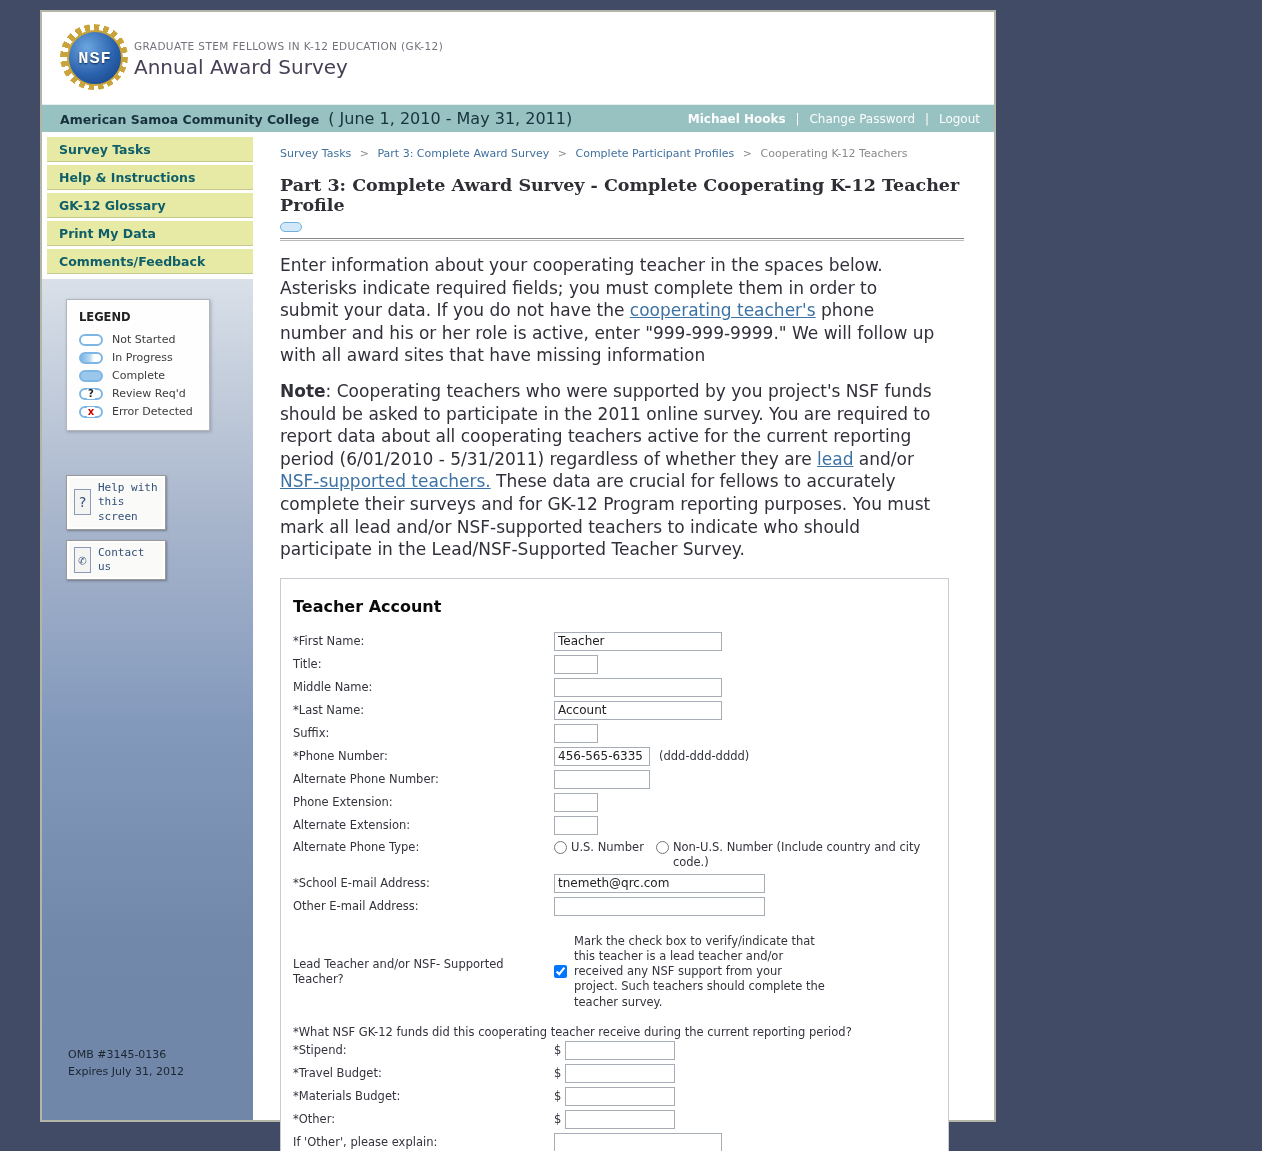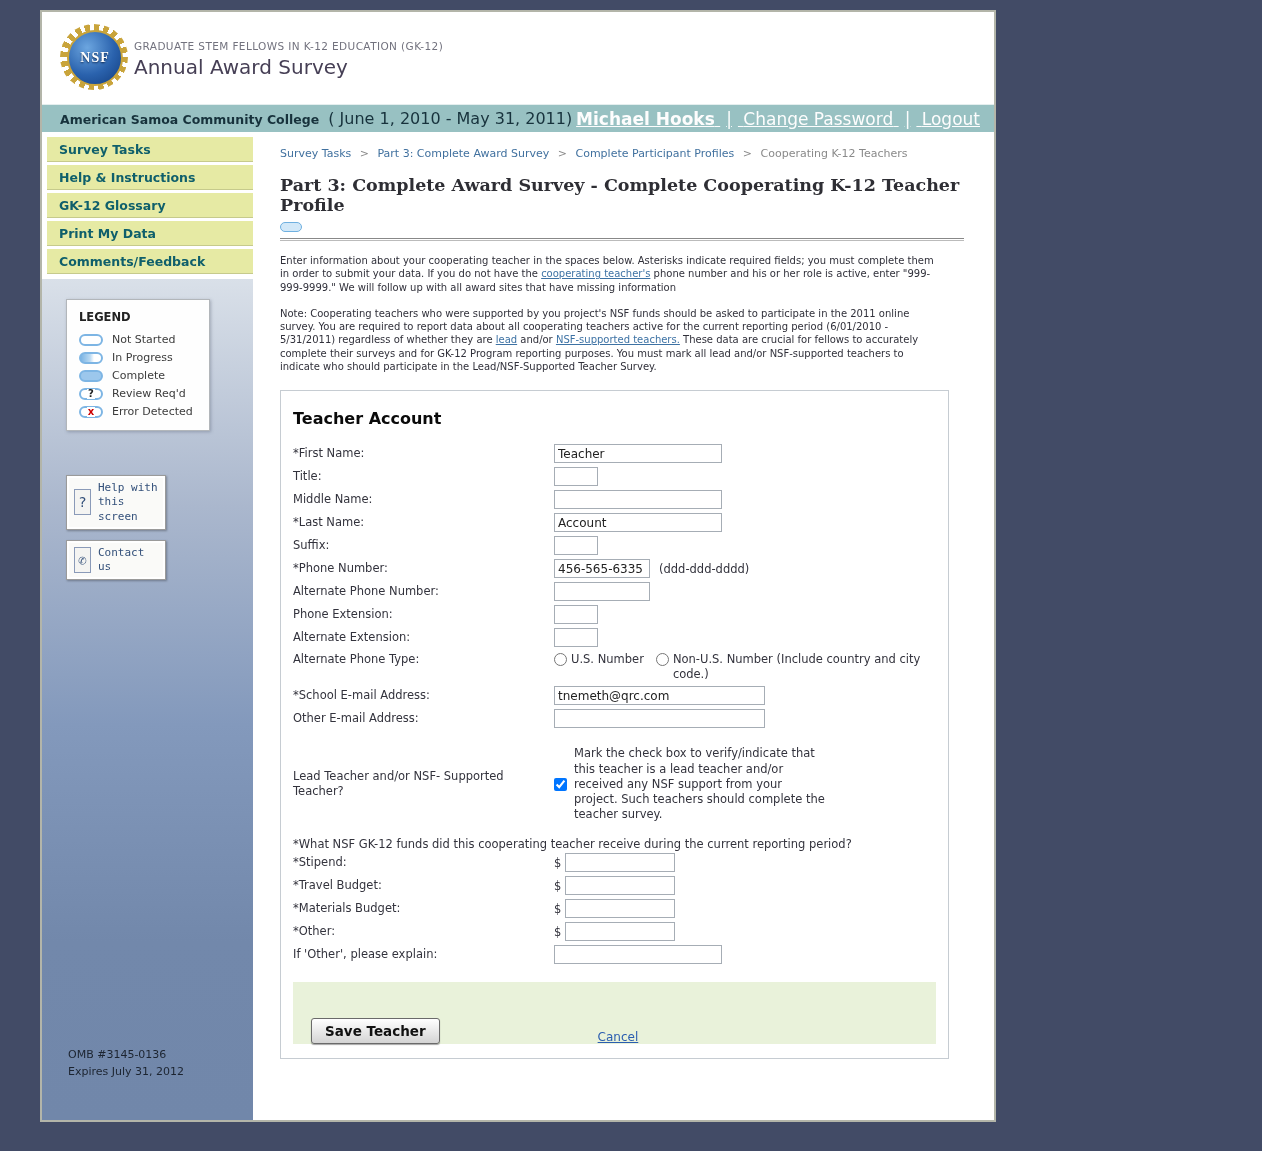--- a/index.html
+++ b/index.html
@@ -14,31 +14,31 @@
     background:#ffffff; border:2px solid #b3b5a9;
   }
   
   .header { height:92px; position:relative; background:#fff; }
   .nsf-logo { position:absolute; left:18px; top:12px; width:68px; height:66px; }
   .burst { position:absolute; width:68px; height:66px; border-radius:50%;
     background:repeating-conic-gradient(#c9a43b 0deg 10deg, #ffffff 10deg 18deg); }
   .globe { position:absolute; left:7px; top:6px; width:52px; height:52px; border-radius:50%;
     background:radial-gradient(circle at 35% 30%, #6ca6e0 0%, #2a62ad 55%, #123d7e 100%);
     border:2px solid #c9a43b; display:flex; align-items:center; justify-content:center; }
-  .globe span { color:#fff; font-family:Liberation Serif, serif; font-weight:bold;
-    font-size:14px; letter-spacing:1px; text-shadow:0 1px 2px #0a2248; }
+  .globe span { color:#fff; font-family:Liberation Mono, monospace; font-weight:bold;
+    font-size:17px; letter-spacing:1px; text-shadow:0 1px 2px #0a2248; }
   .header-text { position:absolute; left:92px; top:28px; }
   .program { font-size:10.5px; color:#72727e; letter-spacing:0.4px; }
   .app-title { font-size:20px; color:#463f55; margin-top:3px; }
   
   .award-bar { height:27px; background:#98c1c2; border-top:1px solid #e4eeee;
     display:flex; justify-content:space-between; align-items:center; padding:0 14px 0 18px; }
   .inst { font-weight:bold; font-size:12.5px; color:#17323c; }
   .period { font-size:16px; color:#17323c; margin-left:4px; }
-  .award-right { color:#fdfdfd; font-size:17px;text-decoration:underline; }
+  .award-right { color:#fdfdfd; font-size:12px; }
   .user { font-weight:bold; }
   .bar-link { color:#fdfdfd; text-decoration:none; cursor:pointer; }
   .bar-sep { margin:0 6px; }
   
   .content { display:flex; height:988px; }
   .sidebar { width:211px; flex:none; position:relative;
     background:linear-gradient(180deg,#ffffff 0%,#dfe5ec 12%,#aab7cd 38%,#8399bc 60%,#7288ab 82%,#7187aa 100%); }
   .main { flex:1; background:#fff; padding:15px 24px 0 27px; position:relative; }
   
   .menu { padding:5px 0 2px 5px; background:#fff; }
@@ -71,23 +71,23 @@
   
   .breadcrumb { font-size:11px; color:#8a8a8a; }
   .breadcrumb a { color:#41719f; text-decoration:none; cursor:pointer; }
   .bc-sep { margin:0 5px; color:#8a8a8a; }
   .page-title { margin:15px 0 2px 0; font-family:"DejaVu Serif", serif; font-weight:bold;
     font-size:17.5px; color:#2e2e34; }
   .title-pill { display:inline-block; width:20px; height:8px; border:1px solid #6fb0e0;
     border-radius:6px; background:#d2e8f8; margin-bottom:0px; }
   .title-rule { height:1px; border-top:1px solid #888888; border-bottom:1px solid #bbbbbb; width:684px; margin-top:2px; }
   
-  .para { width:660px; font-size:10px; color:#30303a; line-height:1.33; margin-top:13px; }
+  .para { width:660px; font-size:17px; color:#30303a; line-height:1.33; margin-top:13px; }
   .para a { color:#3d72a4; text-decoration:underline; cursor:pointer; }
-  .note-bold { font-weight:normal; }
+  .note-bold { font-weight:bold; }
   
   .panel { margin-top:17px; width:669px; border:1px solid #c6ccd2; padding:12px 12px 14px 12px;
     box-sizing:border-box; background:#fff; }
   .panel-heading { font-size:16px; font-weight:bold; color:#0a0a0a; margin:6px 0 14px 0; }
   .frow { display:flex; align-items:center; min-height:23px; }
   .flabel { width:261px; flex:none; font-size:11.5px; color:#33333d; line-height:1.3; }
   .ffield { display:flex; align-items:center; }
   .tin { height:15px; border:1px solid #a6adb5; font-size:12px; font-family:inherit;
     padding:1px 3px; color:#222; background:#fff; }
   .w40{width:36px} .w95{width:88px} .w170{width:160px} .w213{width:203px} .w110{width:102px}

